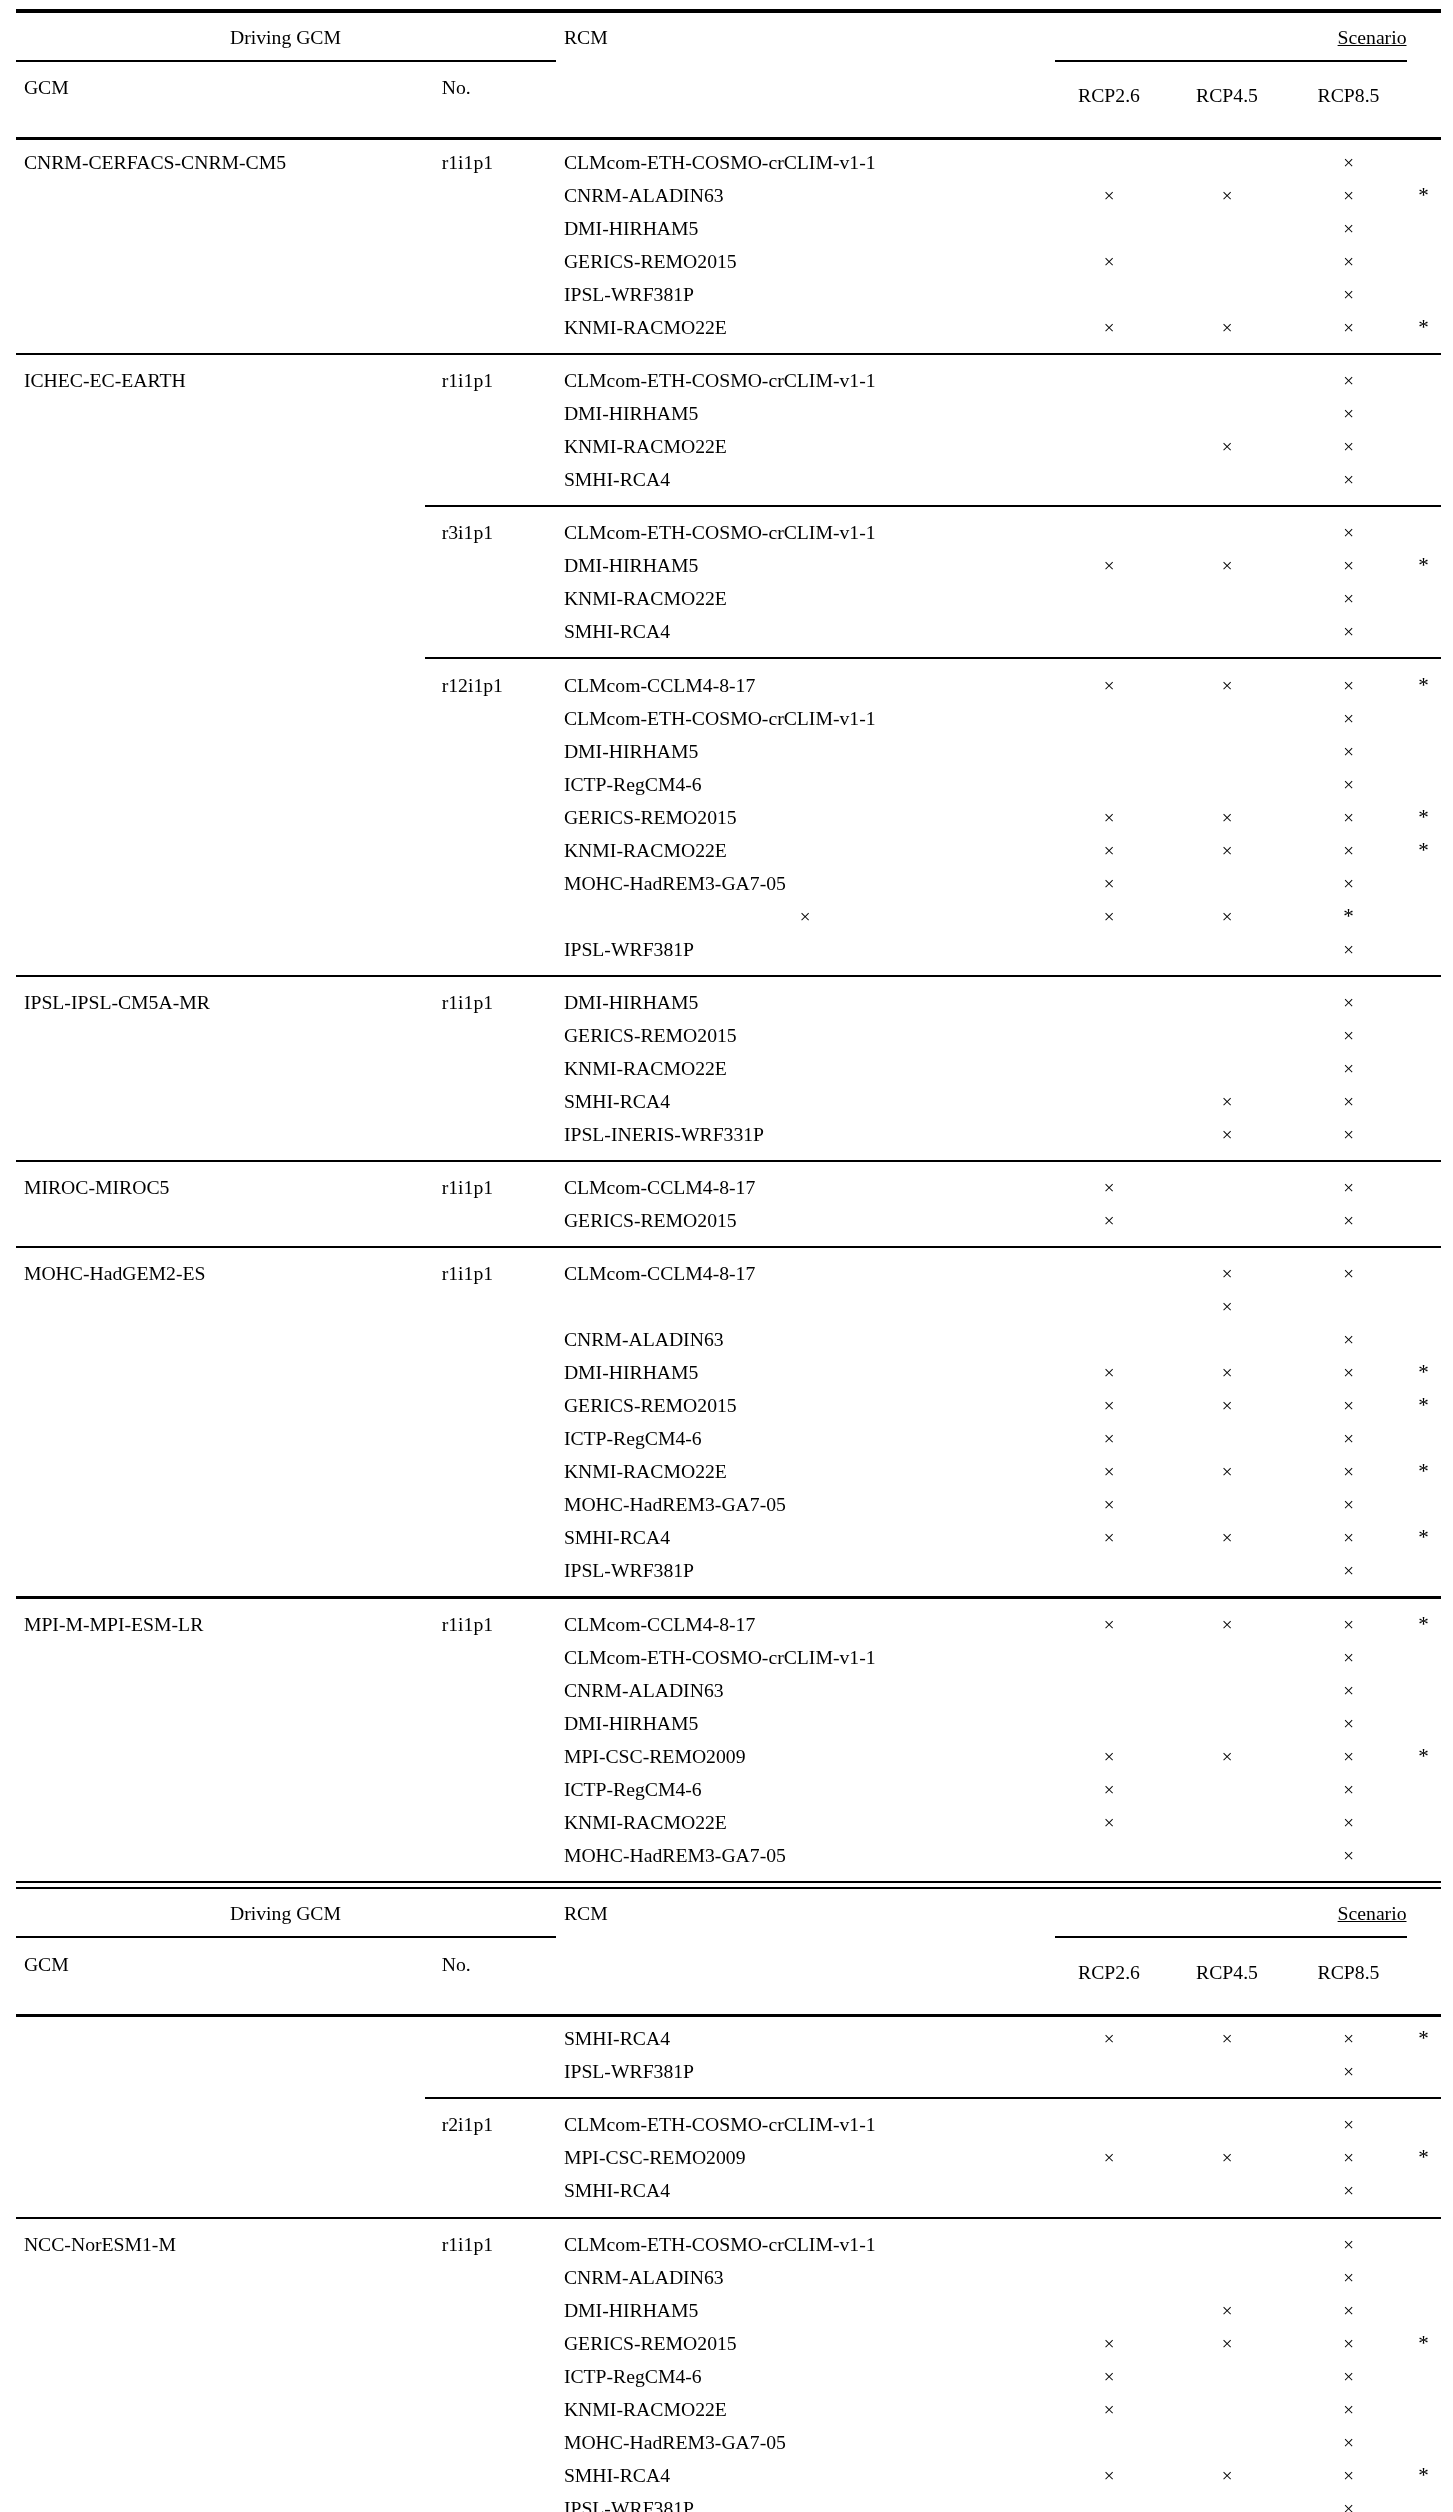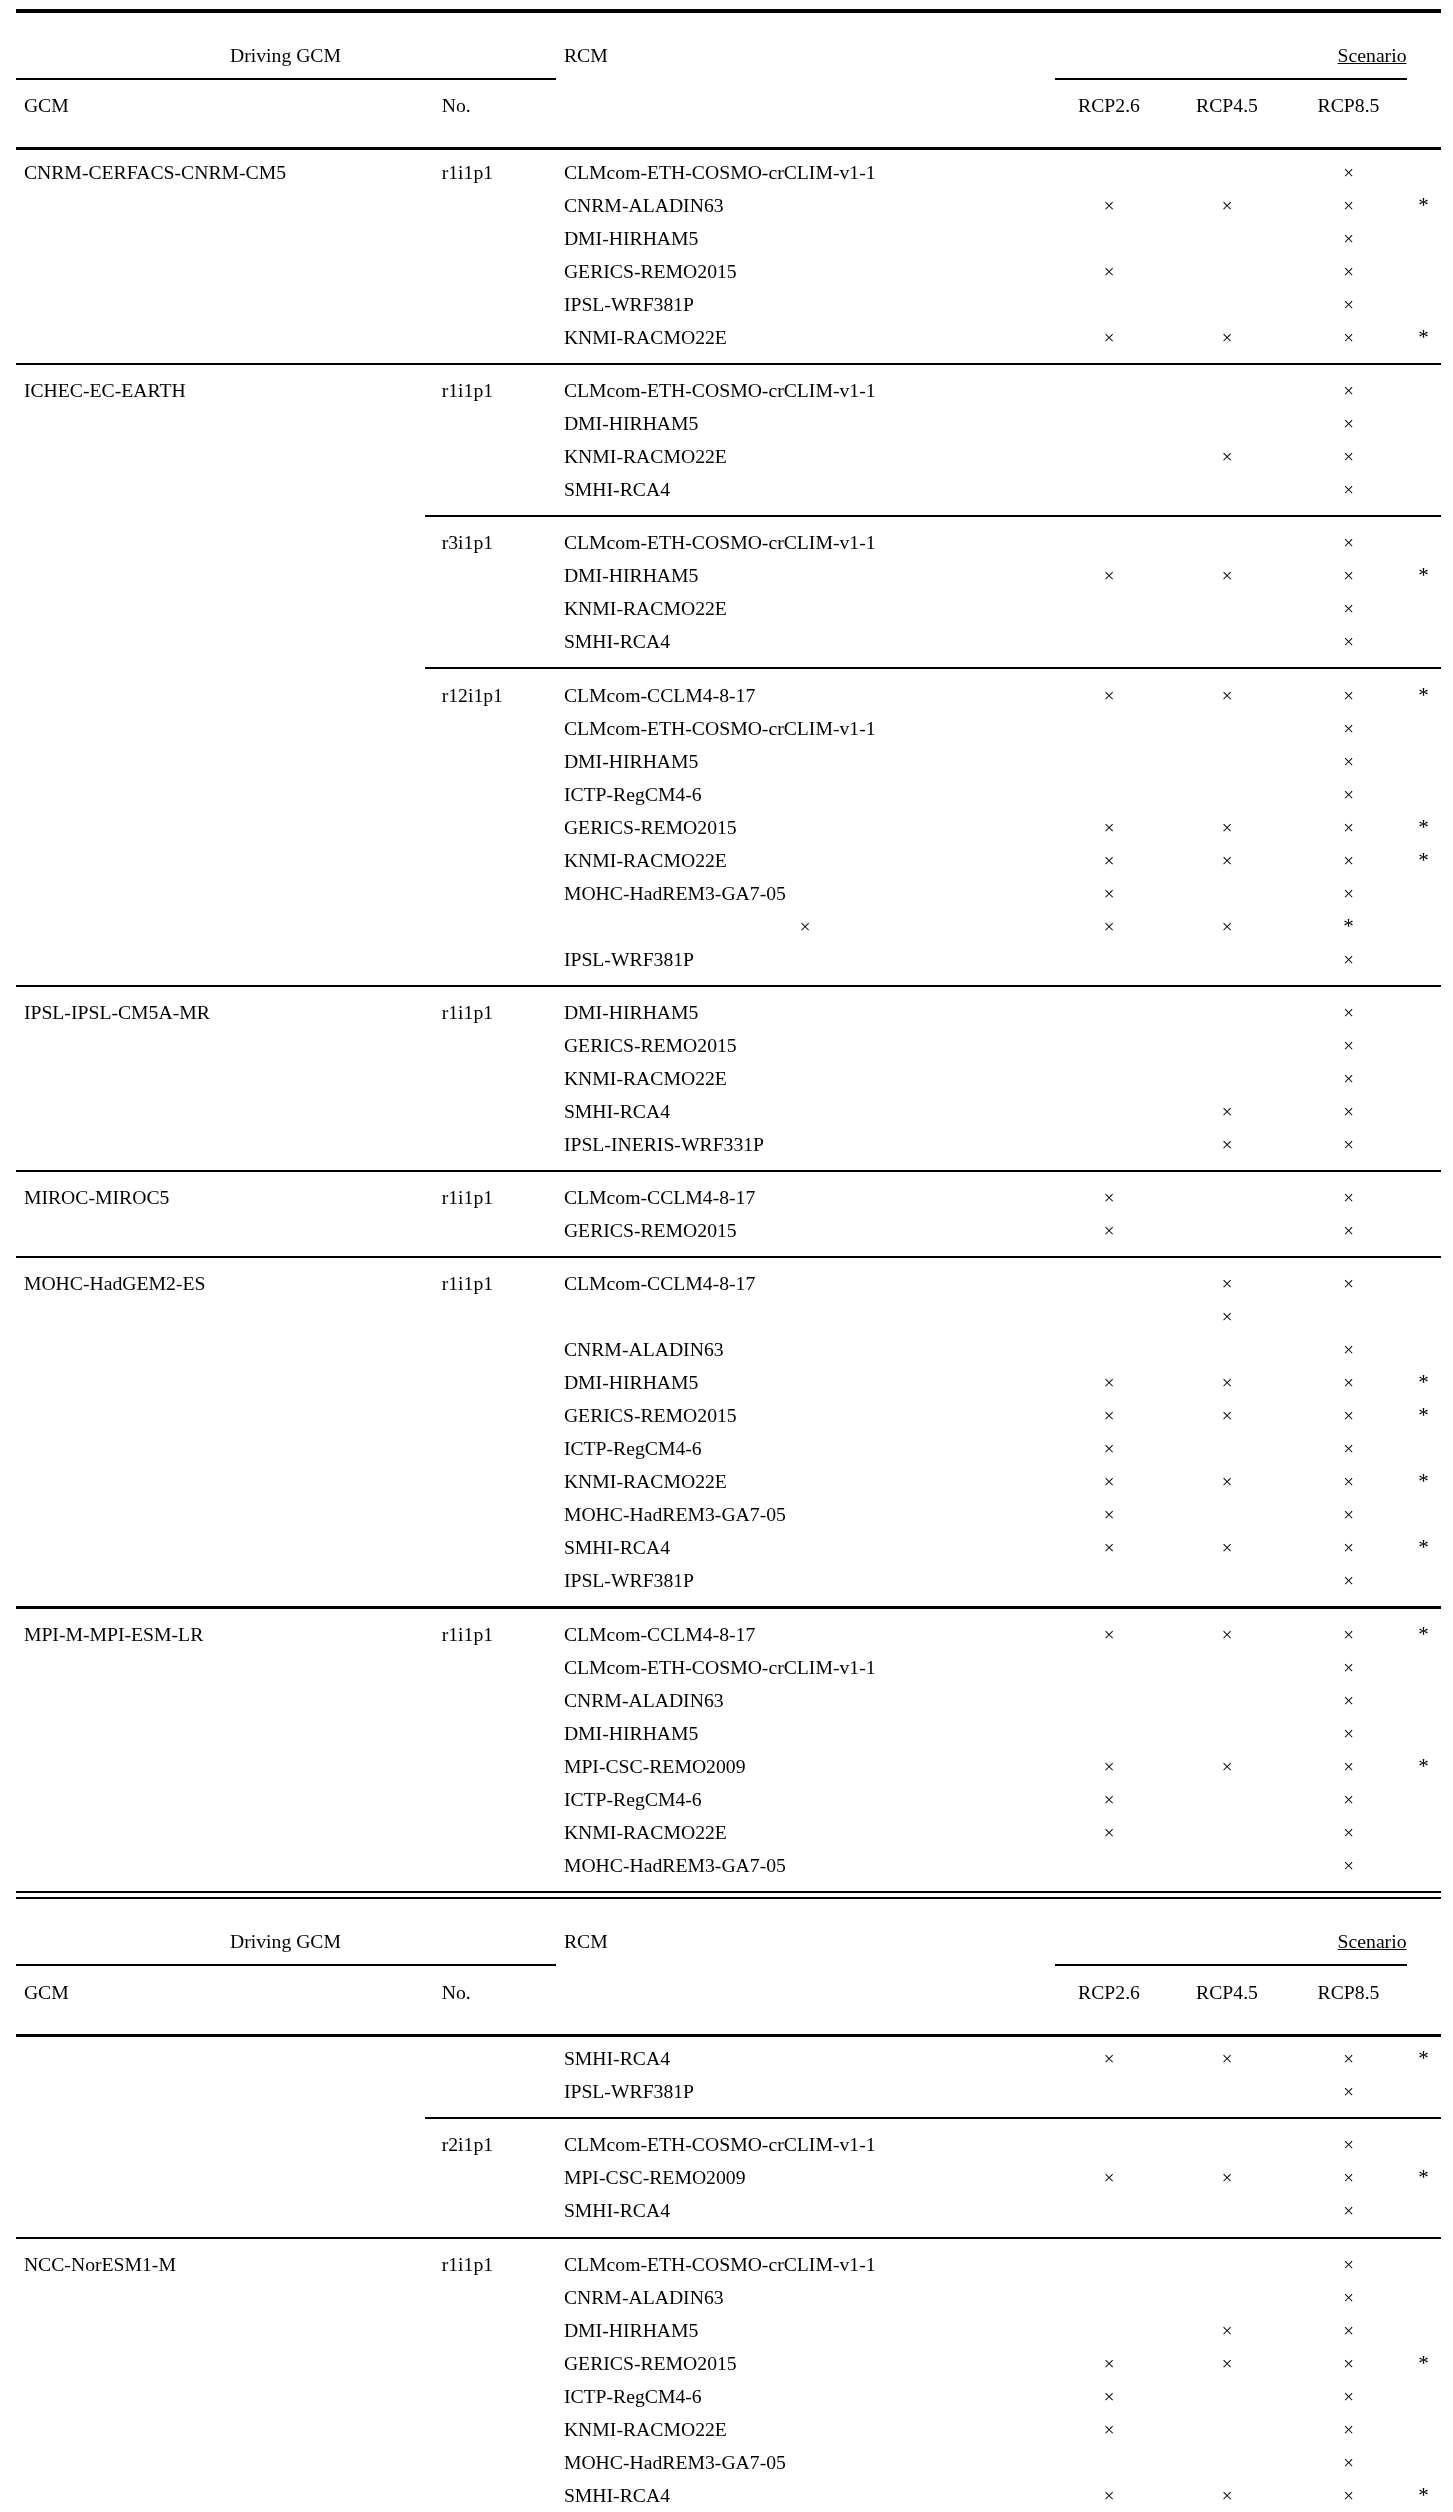--- a/index.html
+++ b/index.html
@@ -11,27 +11,27 @@
   }
   .page{position:relative;width:1453px;height:2512px;overflow:hidden;background:#fff;}
   .tbl{margin-left:15.5px;width:1425px;}
   .part1{padding-top:9.1px;}
   .part2{margin-top:4.2px;}
 
   .grid{display:grid;grid-template-columns:422px 118px 499px 109px 127px 116px 34px;}
   .cell{font-size:19.7px;white-space:nowrap;}
 
   
-  .hrow1 .cell{padding-top:14px;line-height:34px;margin-top:11px;}
+  .hrow1 .cell{padding-top:7px;line-height:34px;}
   .s12{grid-column:1/3;text-align:center;border-bottom:2.1px solid #000;padding-bottom:6.3px;}
   .h-rcm{grid-column:3;padding-left:8.4px;}
   .s46{grid-column:4/7;text-align:right;border-bottom:2.1px solid #000;padding-bottom:6.3px;text-decoration:underline;}
   .h-star{grid-column:7;}
   .hrow2 .cell{padding-top:8.4px;padding-bottom:25px;line-height:34px;}
-  .hrow2 .c4,.hrow2 .c5,.hrow2 .c6{text-align:center;}
+  .hrow2 .c4,.hrow2 .c5,.hrow2 .c6{text-align:center;margin-top:8px;}
 
   
   .rule{background:#000;border:none;}
   .top-rule{height:3.5px;}
   .part2 .top-rule{height:2.1px;}
   .mid-rule{height:2.8px;margin-bottom:5.6px;}
   .grule{height:2.1px;margin:9.1px 0;}
   .prule{height:2.1px;margin:9.1px 0 9.1px 409px;}
   .bottom-rule{height:2.1px;margin-top:9.1px;}
   .part2 .bottom-rule{height:4.2px;}

